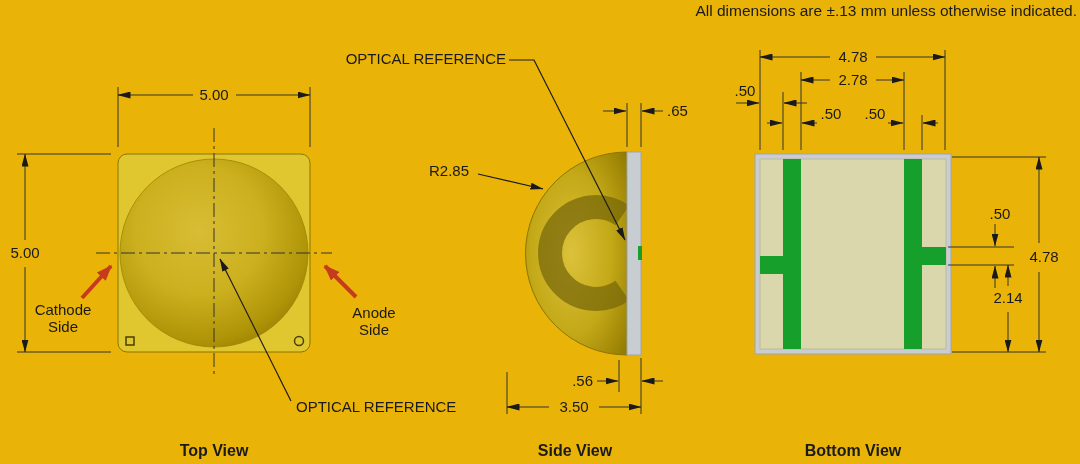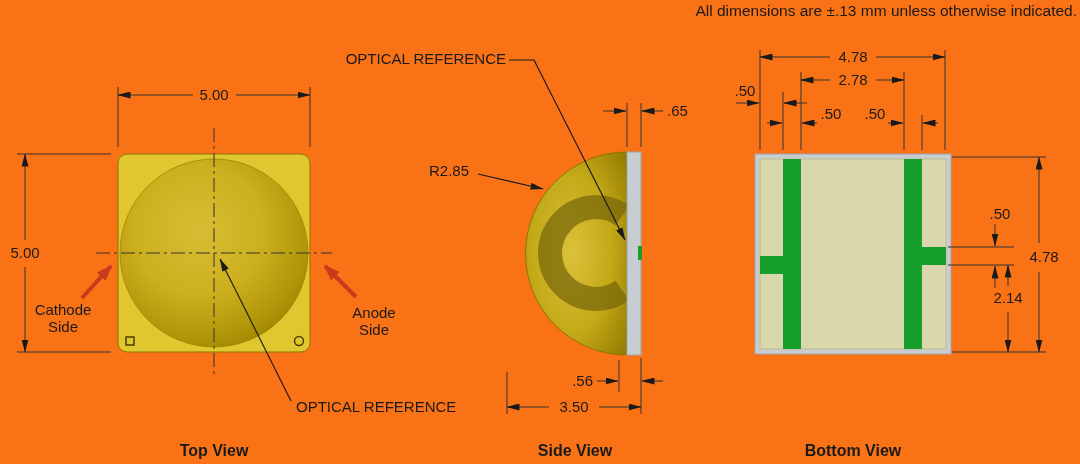--- a/index.html
+++ b/index.html
@@ -1,19 +1,19 @@
 <!DOCTYPE html>
 <html><head>
 <meta charset="utf-8">
 <style>
   html,body{margin:0;padding:0;background:#ffffff;}
   .canvas{
     position:relative;
     width:1080px;height:464px;
-    background:#f97316;
+    background:#eab308;
     font-family:"Liberation Sans", sans-serif;
     overflow:hidden;
   }
   svg{display:block;}
   .dim{font-size:15px;fill:#1a1a1a;}
   .lbl{font-size:15px;fill:#1a1a1a;}
   .note{font-size:15.5px;fill:#1a1a1a;}
   .title{font-size:16px;font-weight:bold;fill:#1a1a1a;}
   .ext{stroke:#333;stroke-width:1;}
   .dimline{stroke:#333;stroke-width:1;}

